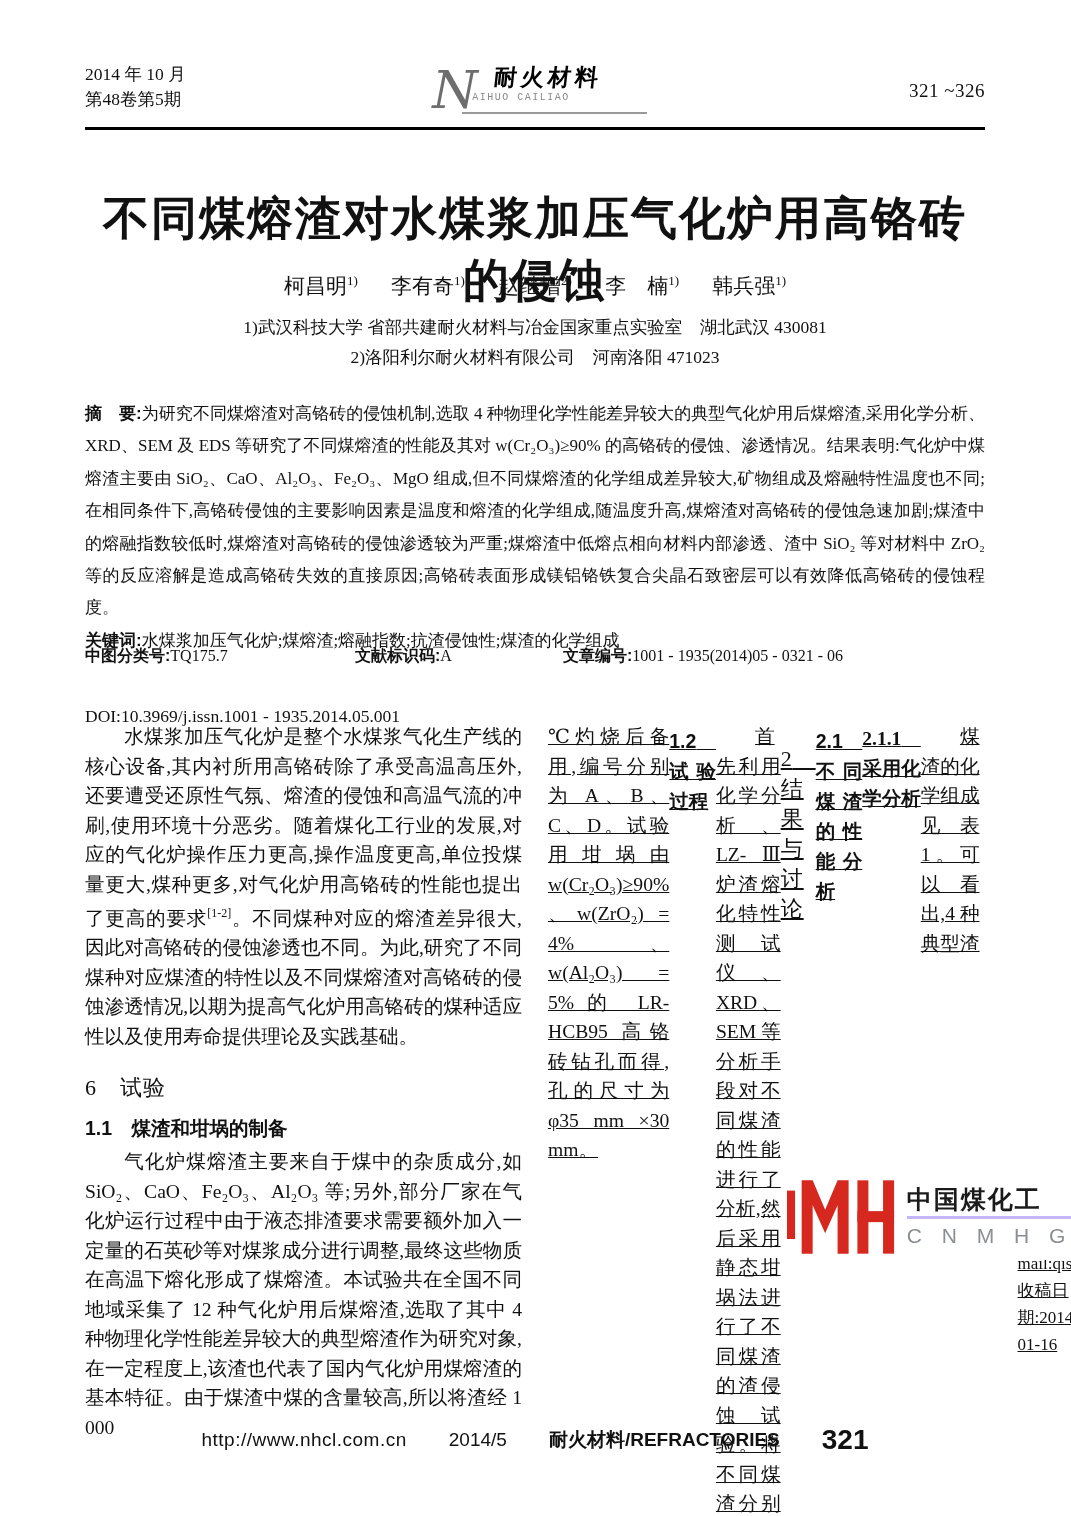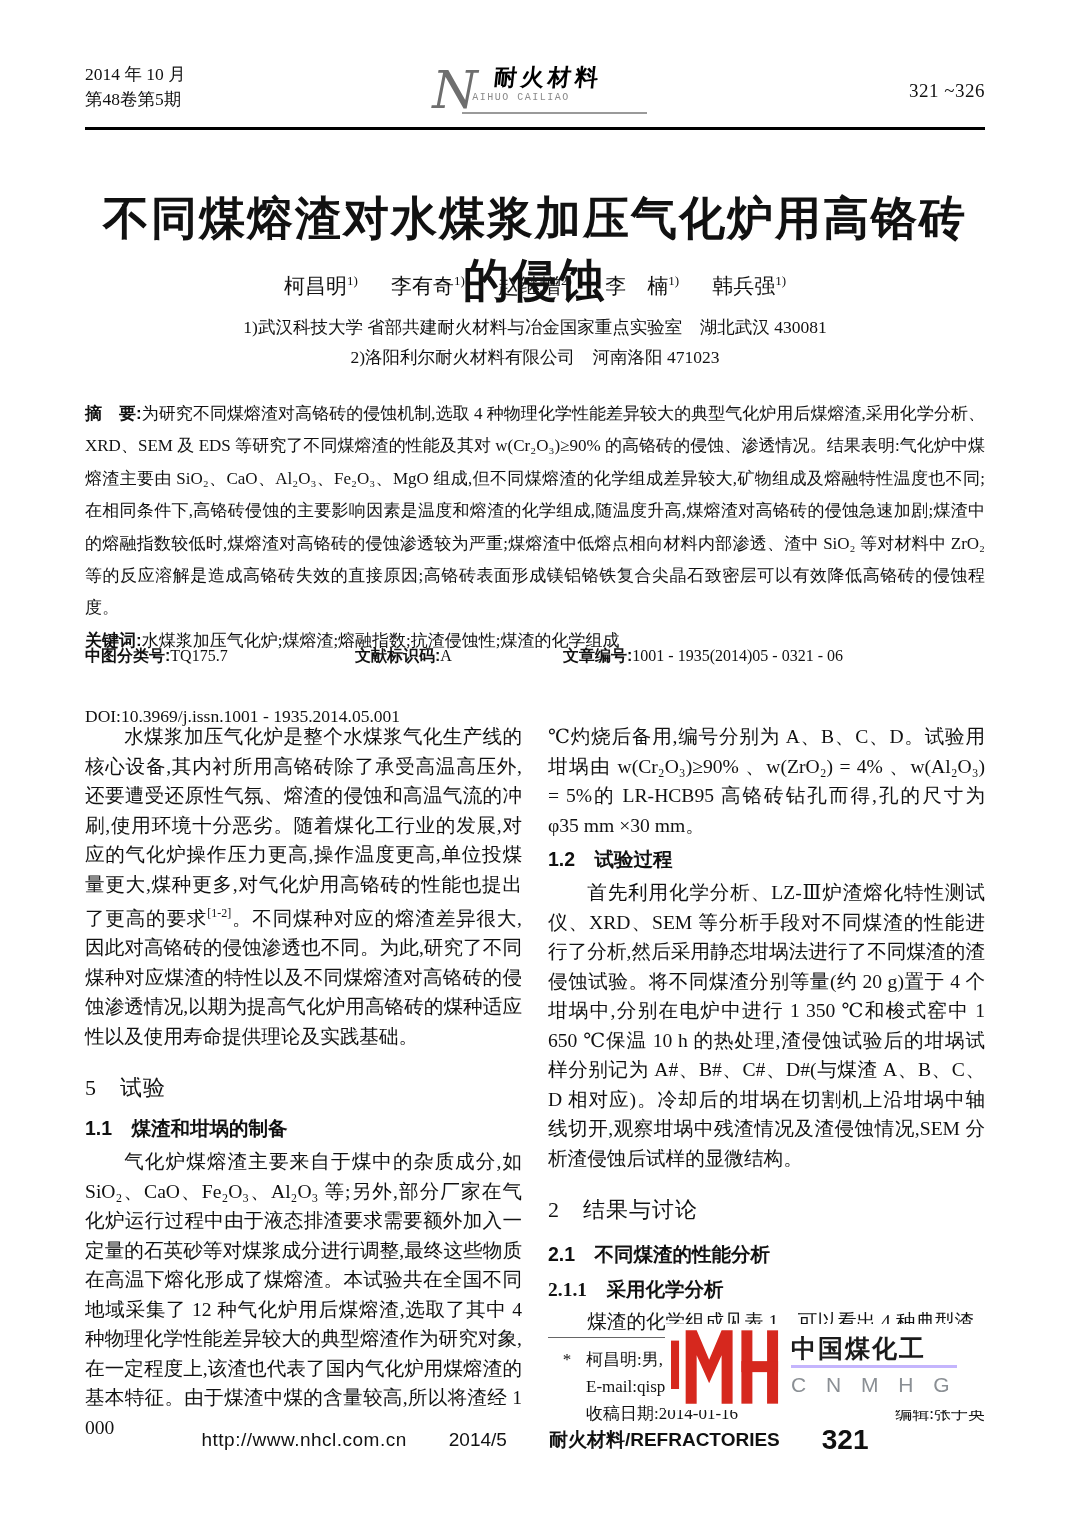--- a/index.html
+++ b/index.html
@@ -90,21 +90,21 @@
     font-size:22px;font-weight:400;margin:22px 0 10px 0;
     letter-spacing:1px;line-height:30px;text-indent:0;
   }
   .sec-h2{
     font-family:"Liberation Sans",sans-serif;font-weight:700;
     font-size:19.5px;margin:4px 0 4px 0;line-height:30px;text-indent:0;
   }
   .sec-h3{font-size:19.5px;margin:2px 0 2px 0;line-height:30px;text-indent:0;}
 
   
-  .rightcol{display:flex;flex-direction:column;}
+  .rightcol{display:flex;text-decoration:underline;}
   .footnote{
     margin-top:auto;position:relative;
     border-top:1.6px solid #666;
     padding-top:8px;font-size:17px;line-height:27px;text-align:left;
   }
   .fn-row{display:flex;}
   .fn-marker{width:38px;text-align:center;flex:none;}
   .fn-body{flex:1;}
   .fn-last{display:flex;justify-content:space-between;}
   .watermark{
@@ -176,21 +176,21 @@
     <span class="meta-item1"><span class="lbl">中图分类号:</span><span>TQ175.7</span></span>
     <span class="meta-item2"><span class="lbl">文献标识码:</span><span>A</span></span>
     <span><span class="lbl">文章编号:</span><span>1001 - 1935(2014)05 - 0321 - 06</span></span>
   </div>
   <div class="doi-line">DOI:10.3969/j.issn.1001 - 1935.2014.05.001</div>
 
   <div class="columns">
 
     <div class="col">
       <p class="indent"><span>水煤浆加压气化炉是整个水煤浆气化生产线的核心设备,其内衬所用高铬砖除了承受高温高压外,还要遭受还原性气氛、熔渣的侵蚀和高温气流的冲刷,使用环境十分恶劣。随着煤化工行业的发展,对应的气化炉操作压力更高,操作温度更高,单位投煤量更大,煤种更多,对气化炉用高铬砖的性能也提出了更高的要求</span><sup>[1-2]</sup><span>。不同煤种对应的熔渣差异很大,因此对高铬砖的侵蚀渗透也不同。为此,研究了不同煤种对应煤渣的特性以及不同煤熔渣对高铬砖的侵蚀渗透情况,以期为提高气化炉用高铬砖的煤种适应性以及使用寿命提供理论及实践基础。</span></p>
-      <h2 class="sec-h1">5　试验</h2>
+      <h2 class="sec-h1">6　试验</h2>
       <h3 class="sec-h2">1.1　煤渣和坩埚的制备</h3>
       <p class="indent">气化炉煤熔渣主要来自于煤中的杂质成分,如SiO₂、CaO、Fe₂O₃、Al₂O₃ 等;另外,部分厂家在气化炉运行过程中由于液态排渣要求需要额外加入一定量的石英砂等对煤浆成分进行调整,最终这些物质在高温下熔化形成了煤熔渣。本试验共在全国不同地域采集了 12 种气化炉用后煤熔渣,选取了其中 4 种物理化学性能差异较大的典型熔渣作为研究对象,在一定程度上,该渣也代表了国内气化炉用煤熔渣的基本特征。由于煤渣中煤的含量较高,所以将渣经 1 000</p>
     </div>
 
     <div class="col rightcol">
       <p>℃灼烧后备用,编号分别为 A、B、C、D。试验用坩埚由 w(Cr₂O₃)≥90% 、w(ZrO₂) = 4% 、w(Al₂O₃) = 5%的 LR-HCB95 高铬砖钻孔而得,孔的尺寸为 φ35 mm ×30 mm。</p>
       <h3 class="sec-h2">1.2　试验过程</h3>
       <p class="indent">首先利用化学分析、LZ-Ⅲ炉渣熔化特性测试仪、XRD、SEM 等分析手段对不同煤渣的性能进行了分析,然后采用静态坩埚法进行了不同煤渣的渣侵蚀试验。将不同煤渣分别等量(约 20 g)置于 4 个坩埚中,分别在电炉中进行 1 350 ℃和梭式窑中 1 650 ℃保温 10 h 的热处理,渣侵蚀试验后的坩埚试样分别记为 A#、B#、C#、D#(与煤渣 A、B、C、D 相对应)。冷却后的坩埚在切割机上沿坩埚中轴线切开,观察坩埚中残渣情况及渣侵蚀情况,SEM 分析渣侵蚀后试样的显微结构。</p>
       <h2 class="sec-h1">2　结果与讨论</h2>
       <h3 class="sec-h2">2.1　不同煤渣的性能分析</h3>

